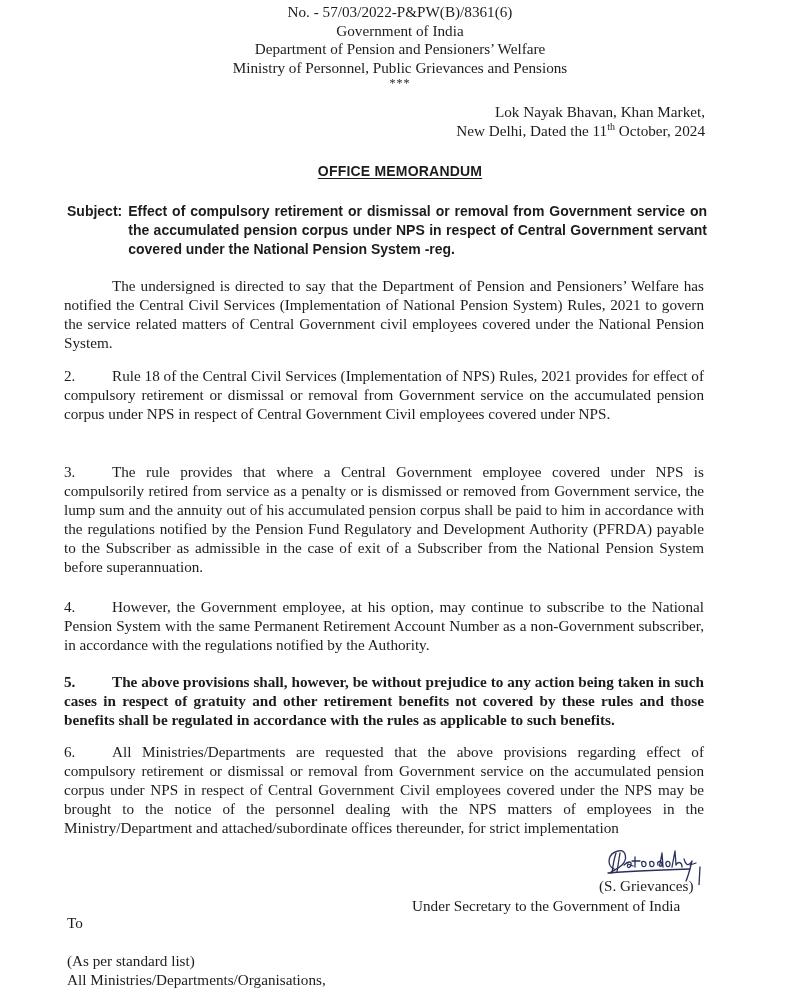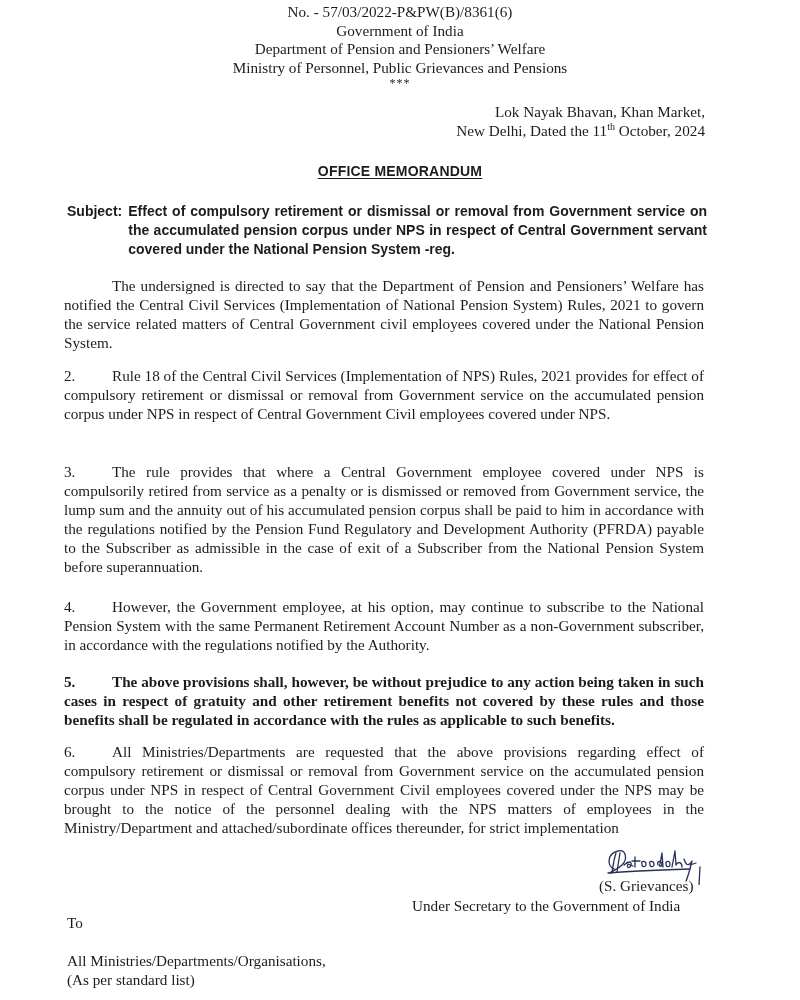--- a/index.html
+++ b/index.html
@@ -152,17 +152,17 @@
         <path d="M8 28 C30 26, 60 25, 90 24"></path>
         <path d="M100 22 L99 40"></path>
       </g>
     </svg>
     <div class="sig-name">(S. Grievances)</div>
     <div class="sig-desig">Under Secretary to the Government of India</div>
   </div>
 
   <div class="to-block">
     <div class="to-label">To</div>
+    <div>(As per standard list)</div>
     <div>All Ministries/Departments/Organisations,</div>
-    <div>(As per standard list)</div>
   </div>
 
 </div>
 
 </body></html>

